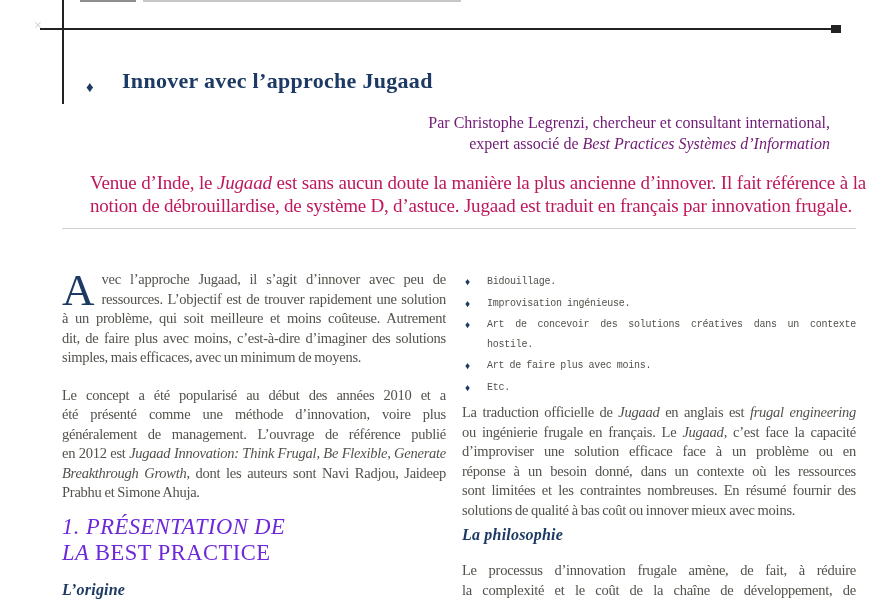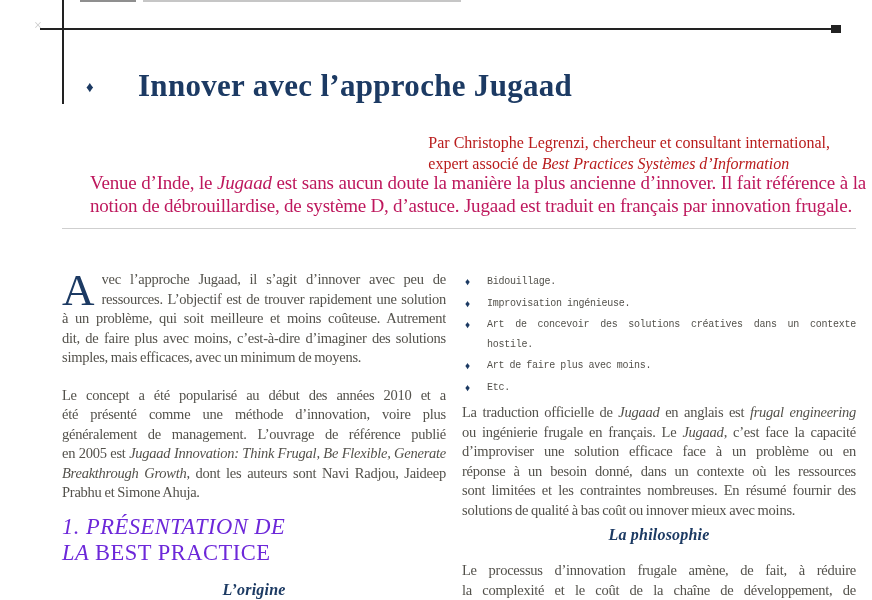--- a/index.html
+++ b/index.html
@@ -15,26 +15,26 @@
   .topseg1{left:80px;width:56px;background:#8f8f8f;}
   .topseg2{left:143px;width:318px;background:#c6c6c6;}
   .vline{position:absolute;left:62px;top:0;width:2px;height:104px;background:#222;}
   .hline{position:absolute;left:40px;top:28px;width:791px;height:2px;background:#222;}
   .hsquare{position:absolute;left:831px;top:25px;width:10px;height:8px;background:#222;}
   .crop-x{position:absolute;left:34px;top:19px;color:#c9c9c9;font-size:14px;line-height:14px;}
 
   
   .title-diamond{position:absolute;left:86px;top:79px;color:#1c3a63;font-size:15px;}
   .page-title{
-    position:absolute;left:138px;top:68px;margin:0;
-    font-size:31px;font-weight:bold;color:#1c3a63;letter-spacing:.3px;white-space:nowrap;
+    position:absolute;left:122px;top:68px;margin:0;
+    font-size:22px;font-weight:bold;color:#1c3a63;letter-spacing:.3px;white-space:nowrap;
   }
   .byline{
-    position:absolute;right:42px;top:112px;text-align:left;
-    color:#b91c1c;font-size:16px;line-height:21px;white-space:nowrap;margin-top:20px;
+    position:absolute;right:42px;top:112px;text-align:right;
+    color:#701a75;font-size:16px;line-height:21px;white-space:nowrap;
   }
 
   
   .intro{position:absolute;left:90px;top:171px;width:776px;
     font-size:19px;color:#be185d;letter-spacing:-0.2px;}
   .intro .tline{line-height:23px;}
 
   .divider{position:absolute;left:62px;top:228px;width:794px;height:1px;background:#cfcfcf;}
 
   
@@ -54,21 +54,20 @@
   }
   .para2{margin-top:18px;}
 
   .section-heading{
     margin:11px 0 0 0;color:#6d28d9;font-weight:normal;
     font-size:22.5px;line-height:26px;letter-spacing:.5px;
   }
   .subheading{
     margin:0;color:#1c3a63;font-size:16px;font-weight:bold;font-style:italic;
     letter-spacing:.2px;
-    text-align:center;
   }
   .subheading-left{margin-top:15px;}
 
   
   .bullets{list-style:none;margin:0;padding:0;}
   .bullet-row{display:flex;margin-bottom:2px;}
   .bmark{color:#1c3a63;font-size:10px;line-height:19.5px;width:22px;flex:none;padding-left:3px;}
   .btext{flex:1;text-align:justify;font-size:10px;line-height:19.5px;
     color:#53514b;letter-spacing:-0.25px;word-spacing:-0.5px;font-family:Liberation Mono, monospace;}
   .rpara1{margin-top:6px;}
@@ -110,21 +109,21 @@
           <div class="tline"><span>ressources. L’objectif est de trouver rapidement une solution</span></div>
           <div class="tline"><span>à un problème, qui soit meilleure et moins coûteuse. Autrement</span></div>
           <div class="tline"><span>dit, de faire plus avec moins, c’est-à-dire d’imaginer des solutions</span></div>
           <div class="tline tlast"><span>simples, mais efficaces, avec un minimum de moyens.</span></div>
         </div>
     </div>
     <div class="para2 body-text">
         <div class="tline"><span>Le concept a été popularisé au début des années 2010 et a</span></div>
         <div class="tline"><span>été présenté comme une méthode d’innovation, voire plus</span></div>
         <div class="tline"><span>généralement de management. L’ouvrage de référence publié</span></div>
-        <div class="tline"><span>en 2005 est </span><span class="it">Jugaad Innovation: Think Frugal, Be Flexible, Generate</span></div>
+        <div class="tline"><span>en 2012 est </span><span class="it">Jugaad Innovation: Think Frugal, Be Flexible, Generate</span></div>
         <div class="tline"><span class="it">Breakthrough Growth</span><span>, dont les auteurs sont Navi Radjou, Jaideep</span></div>
         <div class="tline tlast"><span>Prabhu et Simone Ahuja.</span></div>
       </div>
     <h2 class="section-heading">
       <div class="it">1. PRÉSENTATION DE</div>
       <div><span class="it">LA </span><span>BEST PRACTICE</span></div>
     </h2>
     <h3 class="subheading subheading-left">L’origine</h3>
   </div>
 

